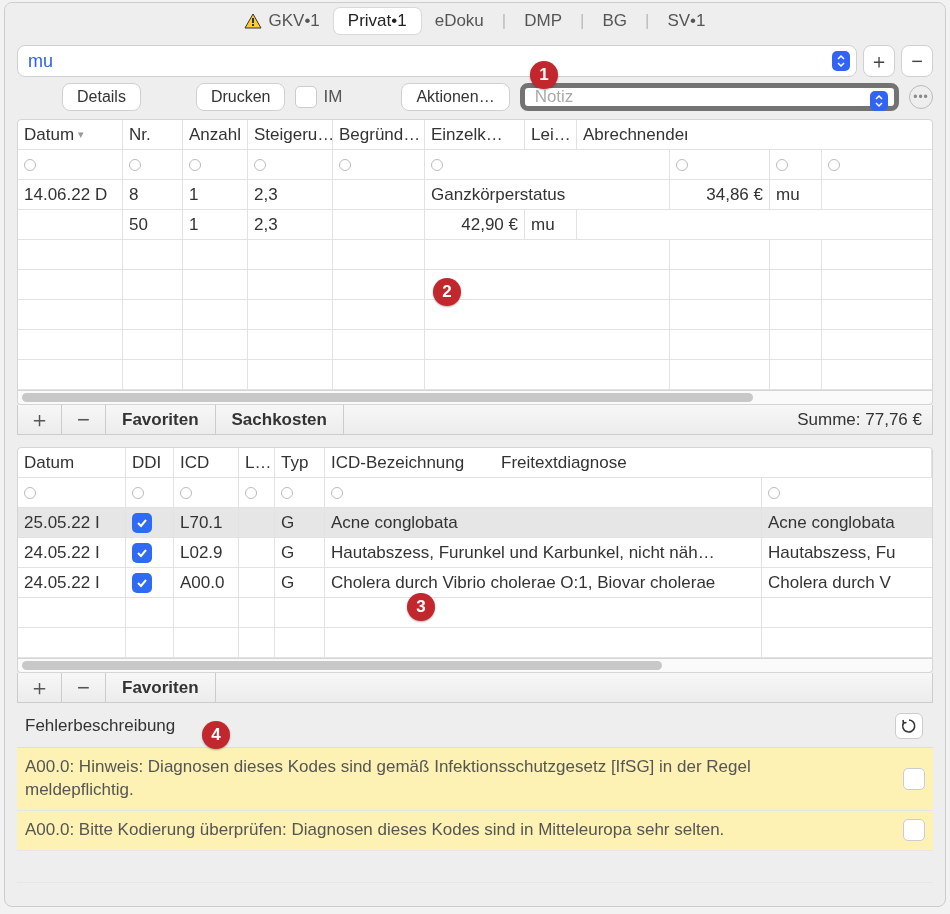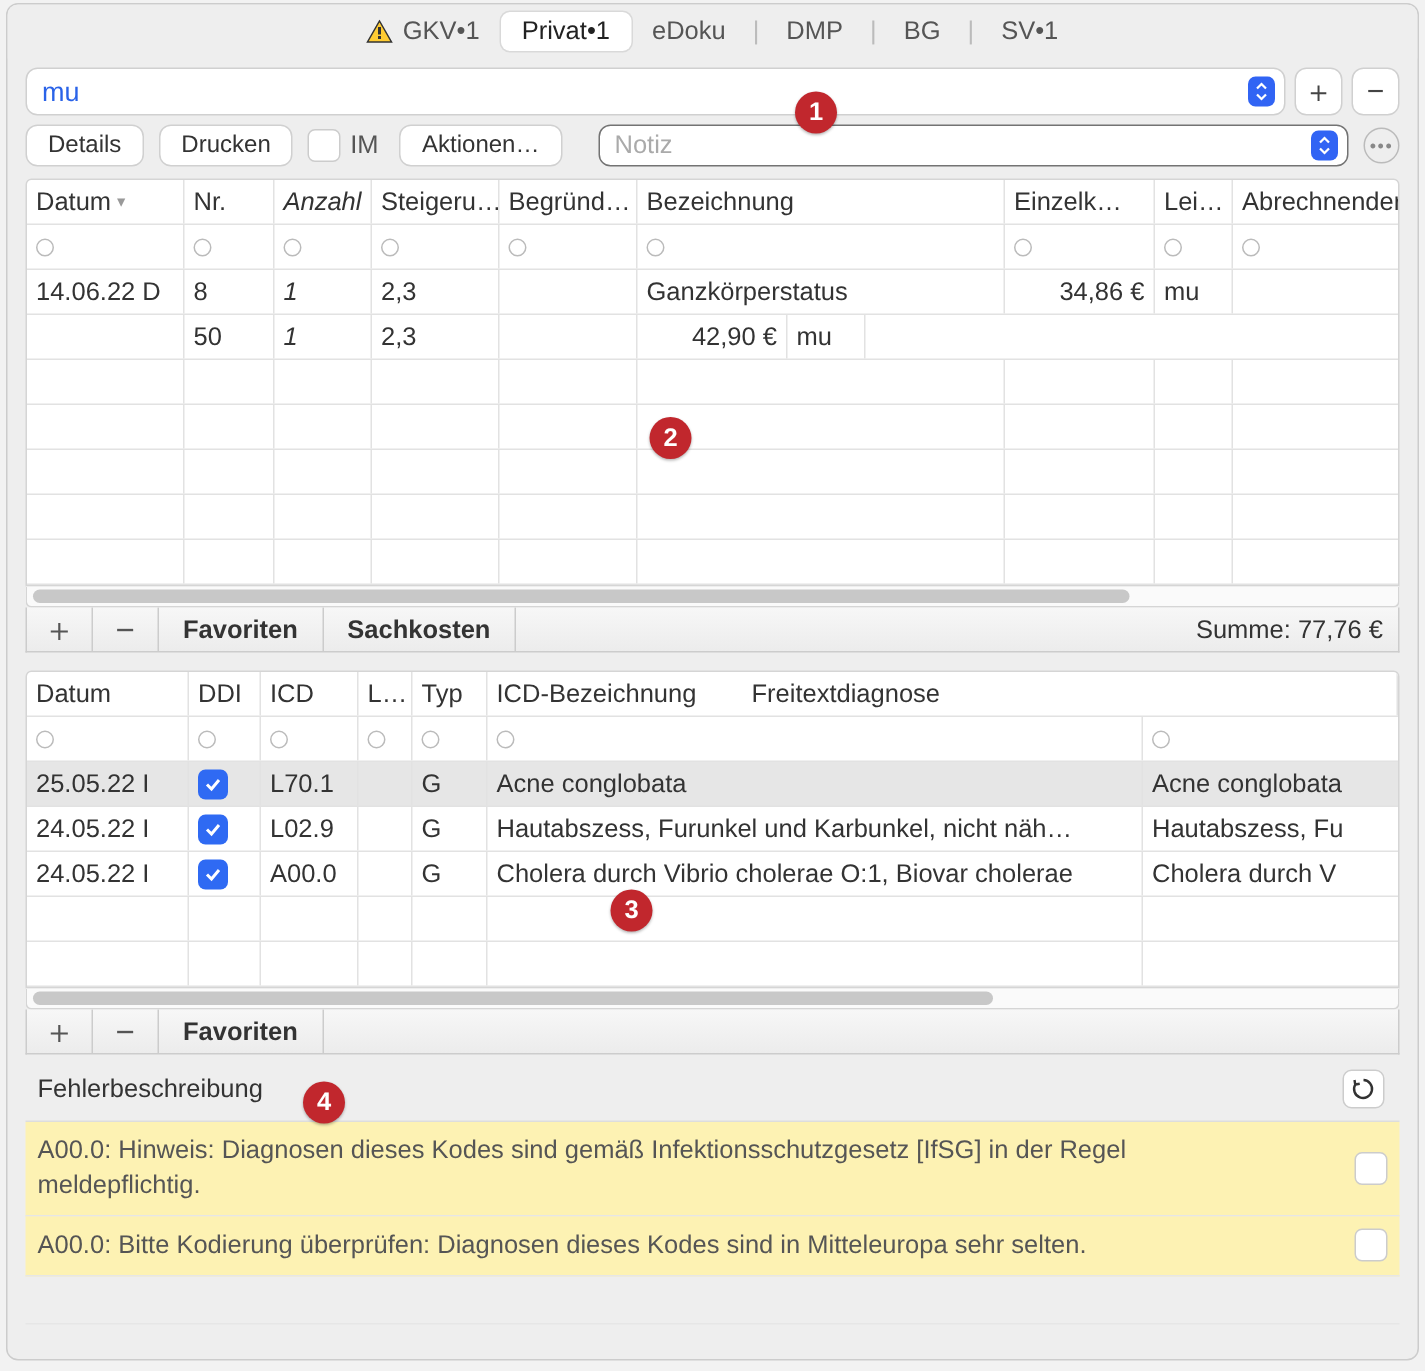--- a/index.html
+++ b/index.html
@@ -103,39 +103,38 @@
     gap: 10px;
     margin-bottom: 8px;
   }
   .pill-btn {
     background: #fff;
     border: 1px solid #d0d0d0;
     border-radius: 8px;
     height: 28px;
     padding: 0 14px;
     font-size: 16px;
-    display:flex; align-items:center;
+    display:flex; align-items:center;margin-left:45px;
   }
   .im-chk {
     width: 22px; height: 22px;
     background:#fff; border:1px solid #ccc; border-radius:5px;
   }
   .im-lbl { font-size: 17px; color:#555; margin-right:4px; margin-left:-4px; }
   .note-field {
     flex:1;
     background:#fff;
-    border:1px solid #737373;
+    border:5px solid #737373;
     border-radius: 8px;
     height: 28px;
     display:flex; align-items:center;
     padding:0 10px;
     color:#aaa;
     position:relative;
     font-size: 17px;
-    margin-left: 14px;
   }
   .note-field .dd-chevron { top:3px; }
   .more-icon {
     width:24px; height:24px;
     border:1px solid #bbb; border-radius:50%;
     display:flex; align-items:center; justify-content:center;
     color:#888; letter-spacing:1px; font-size:12px;
   }
 
   
@@ -165,21 +164,21 @@
   .cell.right { justify-content:flex-end; }
   .ghead .cell { gap:4px; }
   .sort-icon { font-size:11px; color:#999; }
   .filter-circle {
     width:12px; height:12px; border:1px solid #bbb; border-radius:50%; display:inline-block;
   }
 
   
   .t1 .c-datum { width:105px; }
   .t1 .c-nr { width:60px; }
-  .t1 .c-anz { width:65px;font-style:italic; }
+  .t1 .c-anz { width:65px; }
   .t1 .c-stg { width:85px; }
   .t1 .c-beg { width:92px; }
   .t1 .c-bez { flex:1; }
   .t1 .c-ek  { width:100px; }
   .t1 .c-lei { width:52px; }
   .t1 .c-abr { width:110px; border-right:none; }
 
   .hscroll {
     height:14px; background:#fafafa; border:1px solid #d5d5d5; border-top:none;
     border-radius:0 0 4px 4px;
@@ -361,23 +360,20 @@
           </div>
         <div class="cell c-anz">
             <span>Anzahl</span>
           </div>
         <div class="cell c-stg">
             <span>Steigeru…</span>
           </div>
         <div class="cell c-beg">
             <span>Begründ…</span>
           </div>
-        <div class="cell c-bez">
-            <span>Bezeichnung</span>
-          </div>
         <div class="cell c-ek">
             <span>Einzelk…</span>
           </div>
         <div class="cell c-lei">
             <span>Lei…</span>
           </div>
         <div class="cell c-abr">
             <span>Abrechnender /</span>
           </div>
       </div>

